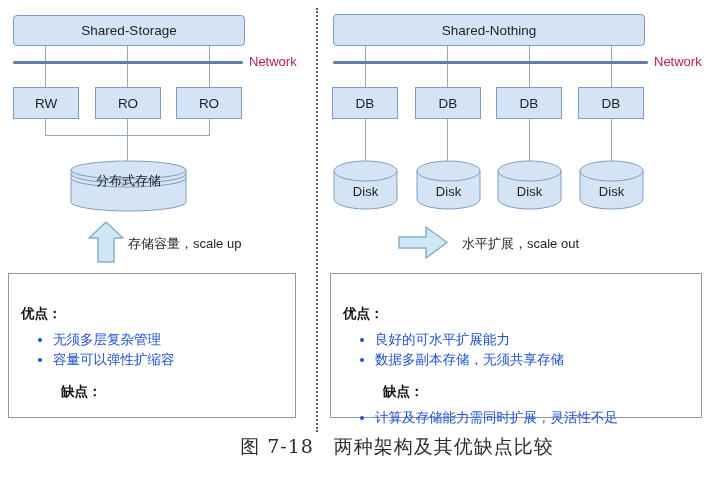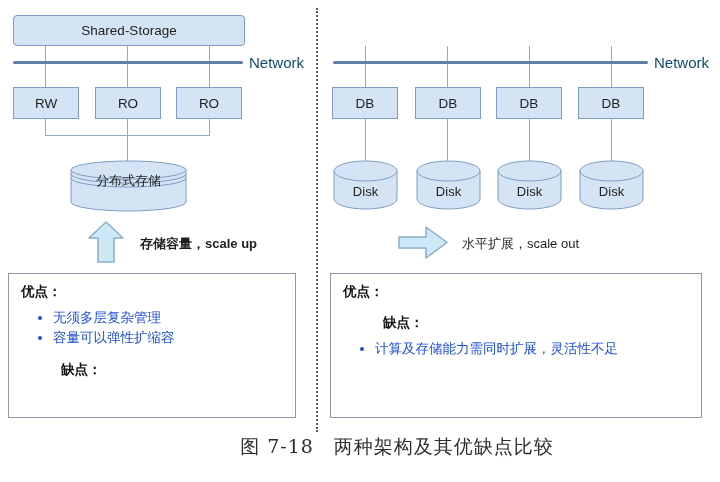--- a/index.html
+++ b/index.html
@@ -16,35 +16,35 @@
   }
   .nbox{
     background:#d5e4f4;border:1px solid #7e9cc4;
     display:flex;align-items:center;justify-content:center;
     font-size:13.5px;color:#222;box-sizing:border-box;
   }
   
   .vline{width:1px;background:#93a9c4;}
   .hline{height:1px;background:#93a9c4;}
   .netline{height:3px;background:#5f7fa6;border-radius:2px;}
-  .netlabel{font-size:15px;color:#0c4a6e;}
+  .netlabel{font-size:13px;color:#be185d;}
   
   .cyl{position:absolute;}
   .cyl-label{
     position:absolute;left:0;width:100%;text-align:center;
     font-size:13px;color:#222;
   }
   
   .scale-label{font-size:13px;color:#1f1f1f;white-space:nowrap;}
   
   .pcbox{
     background:#ffffff;border:1px solid #8d99a6;box-sizing:border-box;
     padding:9px 12px 0 12px;font-size:13.5px;line-height:1.35;
   }
-  .pc-title{font-weight:bold;color:#111;}
+  .pc-title{font-weight:bold;color:#111;margin-top:22px;}
   .pcbox ul{margin:8px 0 0 0;padding:0 0 0 32px;}
   .pcbox li{margin:2px 0;color:#1d4ed8;}
   .pc-title.second{margin-top:13px;padding-left:40px;}
   
   .divider{width:0;border-left:2px dotted #5a5a5a;}
   
   .caption{
     left:0;width:720px;text-align:center;
     font-family:"DejaVu Serif","Liberation Serif",serif;
     font-size:19px;color:#2d2d2d;letter-spacing:1px;
@@ -90,33 +90,36 @@
       <path d="M1,18 A57.5,9 0 0 0 116,18" fill="none" stroke="#7e9cc4"></path>
     </svg>
     <div class="cyl-label" style="top:12px;">分布式存储</div>
   </div>
 
   <div class="abs" style="left:88px;top:221px;">
     <svg width="36" height="42" viewBox="0 0 36 42">
       <polygon points="18,1 35,17 26,17 26,41 10,41 10,17 1,17" fill="#cfe8f6" stroke="#88aec9" stroke-width="1.5" stroke-linejoin="round"></polygon>
     </svg>
   </div>
-  <div class="abs scale-label" style="left:140px;top:235px;font-weight:bold;">存储容量，scale up</div>
+  <div class="abs scale-label" style="left:128px;top:235px;">存储容量，scale up</div>
 
   <div class="abs pcbox" style="left:8px;top:273px;width:288px;height:145px;">
     <div class="pc-title">优点：</div>
     <ul>
       <li>无须多层复杂管理</li>
       <li>容量可以弹性扩缩容</li>
     </ul>
     <div class="pc-title second">缺点：</div>
   </div>
 
   <div class="abs divider" style="left:316px;top:8px;height:424px;"></div>
 
+  <div class="abs hbox" style="left:333px;top:14px;width:312px;height:32px;">
+    <span>Shared-Nothing</span>
+  </div>
 
   <div class="abs vline" style="left:365px;top:46px;height:41px;"></div>
   <div class="abs vline" style="left:447px;top:46px;height:41px;"></div>
   <div class="abs vline" style="left:529px;top:46px;height:41px;"></div>
   <div class="abs vline" style="left:611px;top:46px;height:41px;"></div>
 
   <div class="abs netline" style="left:333px;top:61px;width:315px;"></div>
   <div class="abs netlabel" style="left:654px;top:54px;">Network</div>
 
   <div class="abs nbox" style="left:332px;top:87px;width:66px;height:32px;">
@@ -168,20 +171,24 @@
 
   <div class="abs" style="left:398px;top:226px;">
     <svg width="50" height="33" viewBox="0 0 50 33">
       <polygon points="1,11 28,11 28,1 49,16.5 28,32 28,22 1,22" fill="#cfe8f6" stroke="#88aec9" stroke-width="1.5" stroke-linejoin="round"></polygon>
     </svg>
   </div>
   <div class="abs scale-label" style="left:462px;top:235px;">水平扩展，scale out</div>
 
   <div class="abs pcbox" style="left:330px;top:273px;width:372px;height:145px;">
     <div class="pc-title">优点：</div>
+    <ul>
+      <li>良好的可水平扩展能力</li>
+      <li>数据多副本存储，无须共享存储</li>
+    </ul>
     <div class="pc-title second">缺点：</div>
     <ul>
       <li>计算及存储能力需同时扩展，灵活性不足</li>
     </ul>
   </div>
 
   <div class="abs caption" style="top:434px;padding-left:37px;">图 7-18　两种架构及其优缺点比较</div>
 
 </div>
 

